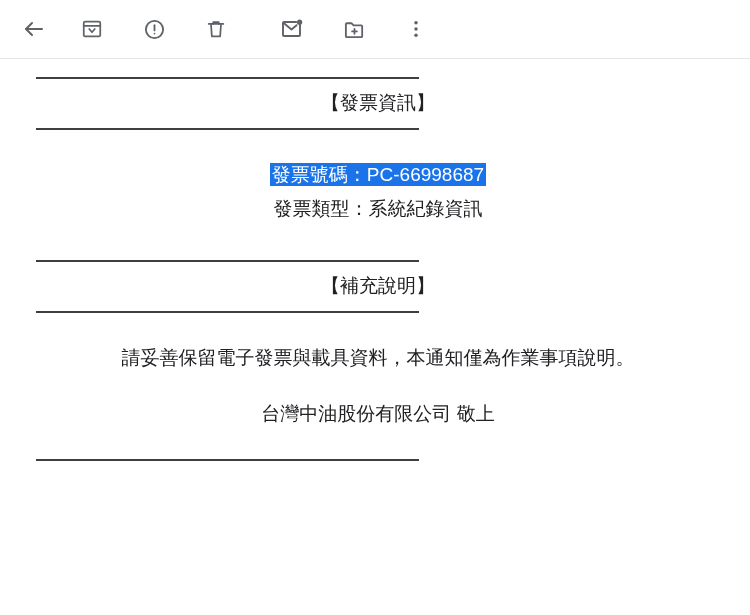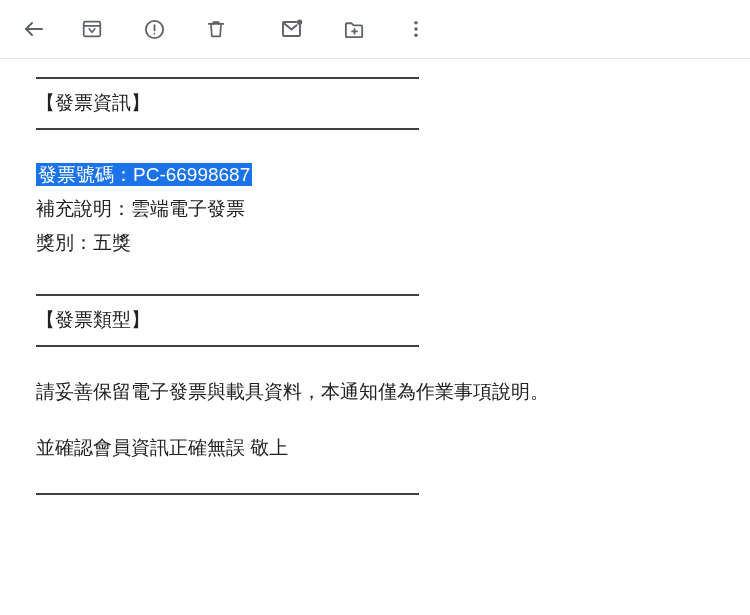--- a/index.html
+++ b/index.html
@@ -45,20 +45,21 @@
   }
 
   
   .body-wrap {
     padding: 18px 0 0 0;
     box-sizing: border-box;
   }
   .content {
     padding-left: 36px;
     padding-right: 30px;
+    text-align: center;
   }
   .hrule {
     height: 0;
     border-top: 2px solid #3c4043;
     margin: 0;
   }
   .rule-short {
     width: 383px;
   }
   .rule-short-2 {
@@ -196,32 +197,31 @@
 
     <div class="section-title">【發票資訊】</div>
 
     <div class="hrule rule-short-2"></div>
 
     <div class="block-gap-1"></div>
 
     <div class="line">
       <span class="highlight">發票號碼：PC-66998687</span>
     </div>
-    <div class="line">補充說明：雲端電子發票</div>
-    <div class="line">獎別：五獎</div>
+    <div class="line">發票類型：系統紀錄資訊</div>
 
     <div class="block-gap-2"></div>
 
     <div class="hrule rule-short"></div>
 
-    <div class="section-title">【發票類型】</div>
+    <div class="section-title">【補充說明】</div>
 
     <div class="hrule rule-short-2"></div>
 
     <div class="block-gap-3"></div>
 
     <p class="para">請妥善保留電子發票與載具資料，本通知僅為作業事項說明。</p>
-    <p class="para last">並確認會員資訊正確無誤 敬上</p>
+    <p class="para last">台灣中油股份有限公司 敬上</p>
 
     <div class="hrule rule-bottom"></div>
 
   </div>
 </div>
 
 </body></html>

